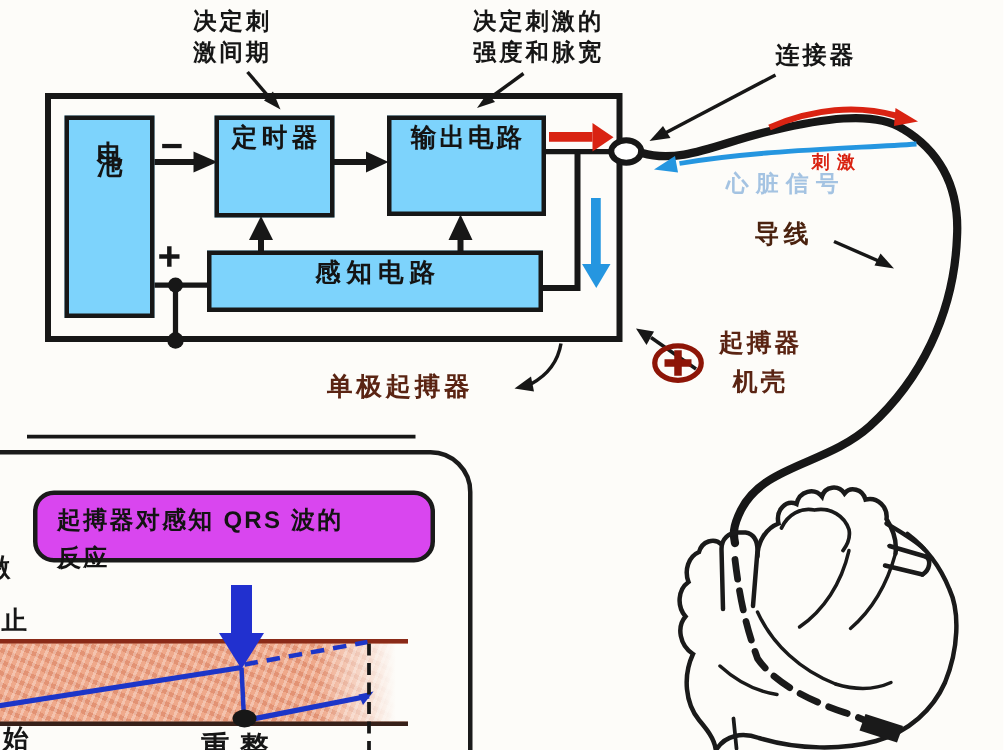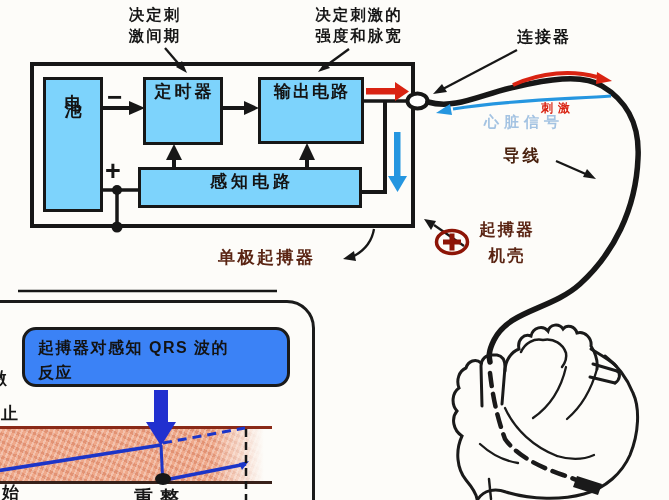--- a/index.html
+++ b/index.html
@@ -19,22 +19,22 @@
     position:absolute;left:30px;top:62px;width:385px;height:166px;
     border:4px solid #171717;background:transparent;z-index:1;
   }
   .t{position:absolute;font-weight:bold;white-space:nowrap;z-index:4;color:#161616;}
   .center{text-align:center;}
   .panel{
     position:absolute;left:-28px;top:300px;width:343px;height:235px;
     border:3.5px solid #1b1b1b;border-radius:0 28px 0 0;z-index:1;background:transparent;
   }
   .callout{
-    position:absolute;left:22px;top:327px;width:268px;height:60px;
-    background:#3b82f6;border:3px solid #1a1a1a;border-radius:14px;
+    position:absolute;left:22px;top:327px;width:268px;height:48px;
+    background:#d946ef;border:3px solid #1a1a1a;border-radius:14px;
     padding:5px 0 0 13px;font-weight:bold;font-size:16px;line-height:25px;
     letter-spacing:1.5px;z-index:2;color:#131313;
   }
   .band{
     position:absolute;left:0;top:426px;width:272px;height:58px;
     border-top:3px solid #8a2a18;border-bottom:3px solid #372019;
     background-color:#efa98b;
     background-image:
       linear-gradient(90deg, rgba(255,255,255,0) 78%, #fdfcf9 97%),
       repeating-linear-gradient(112deg, rgba(255,255,255,0.30) 0 2px, rgba(255,255,255,0) 2px 5px),

